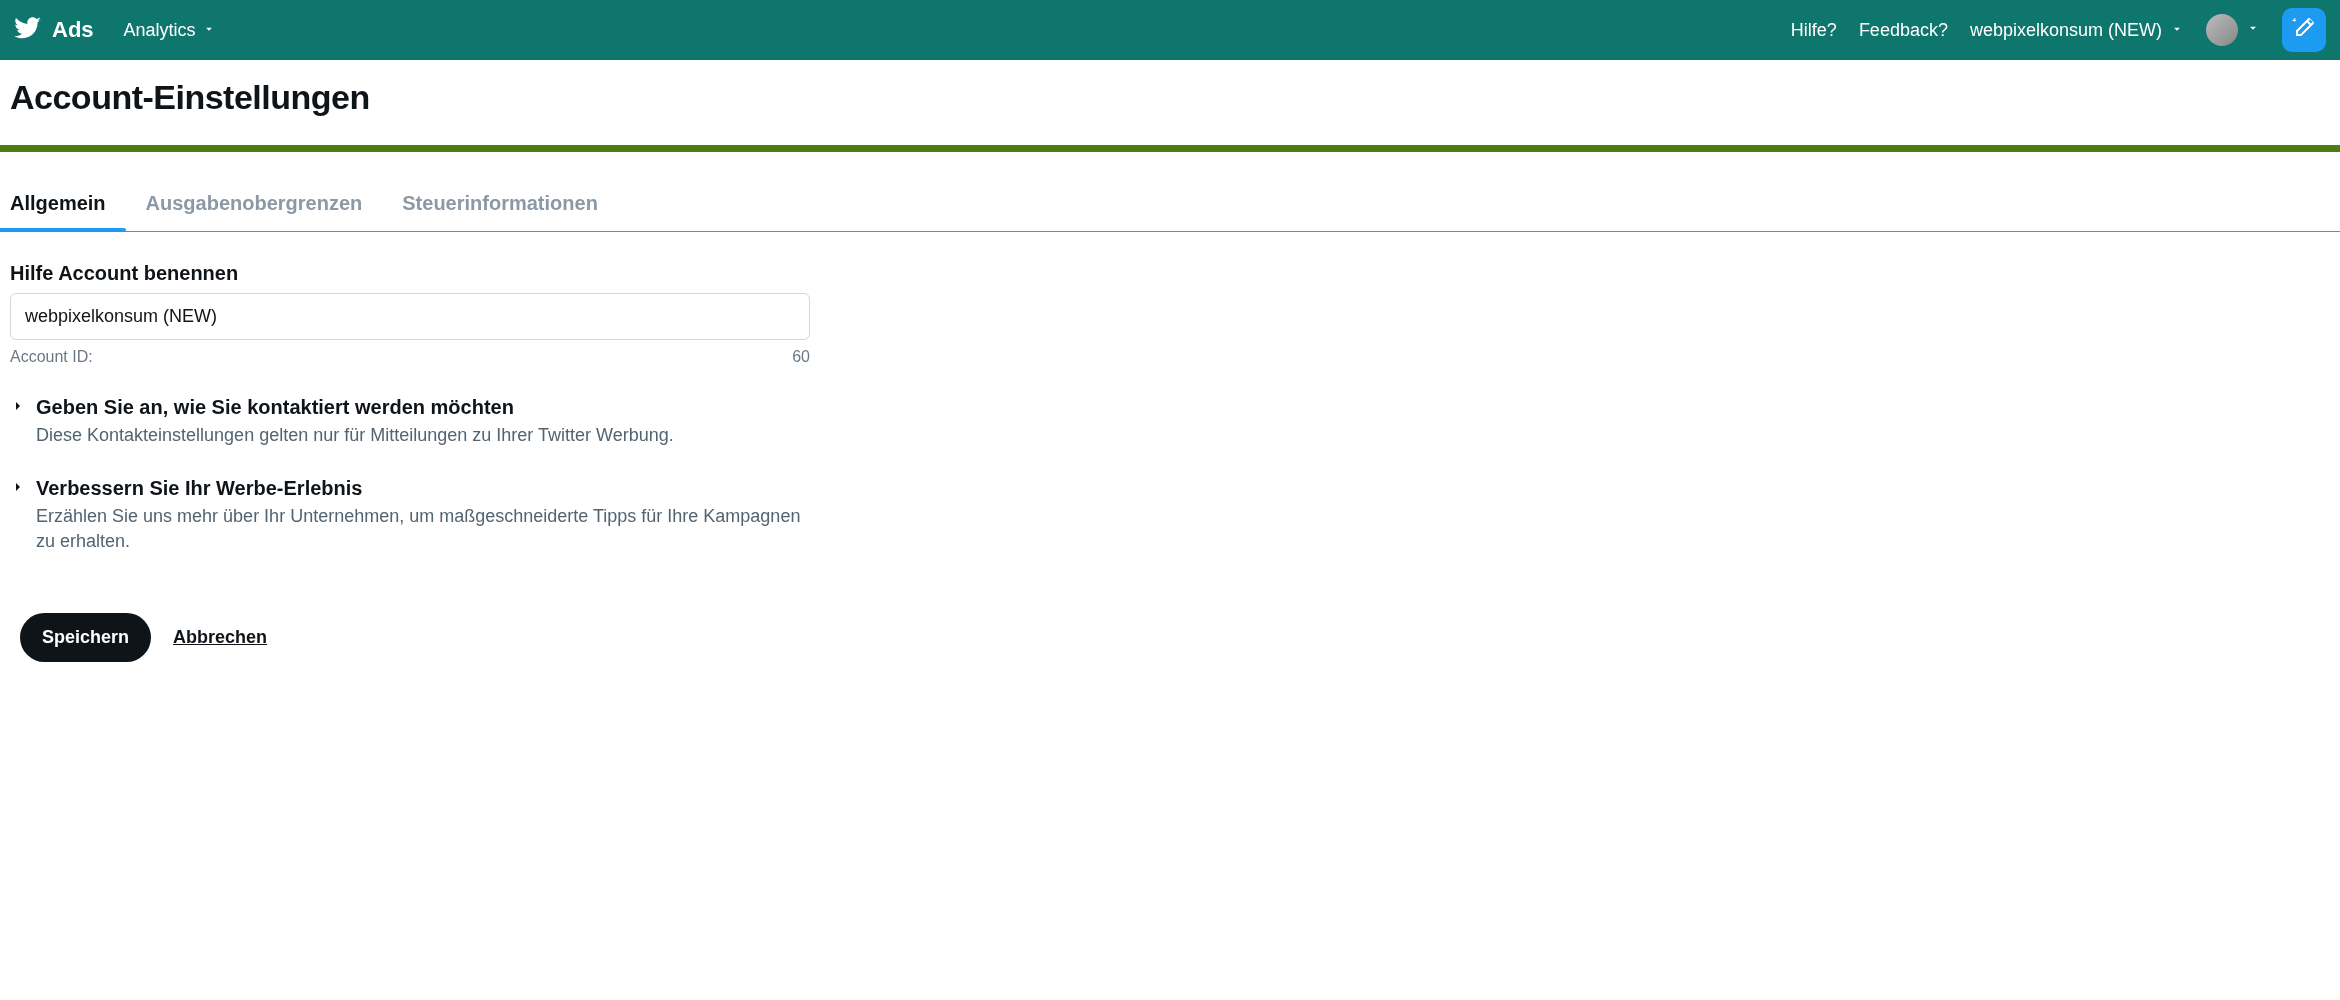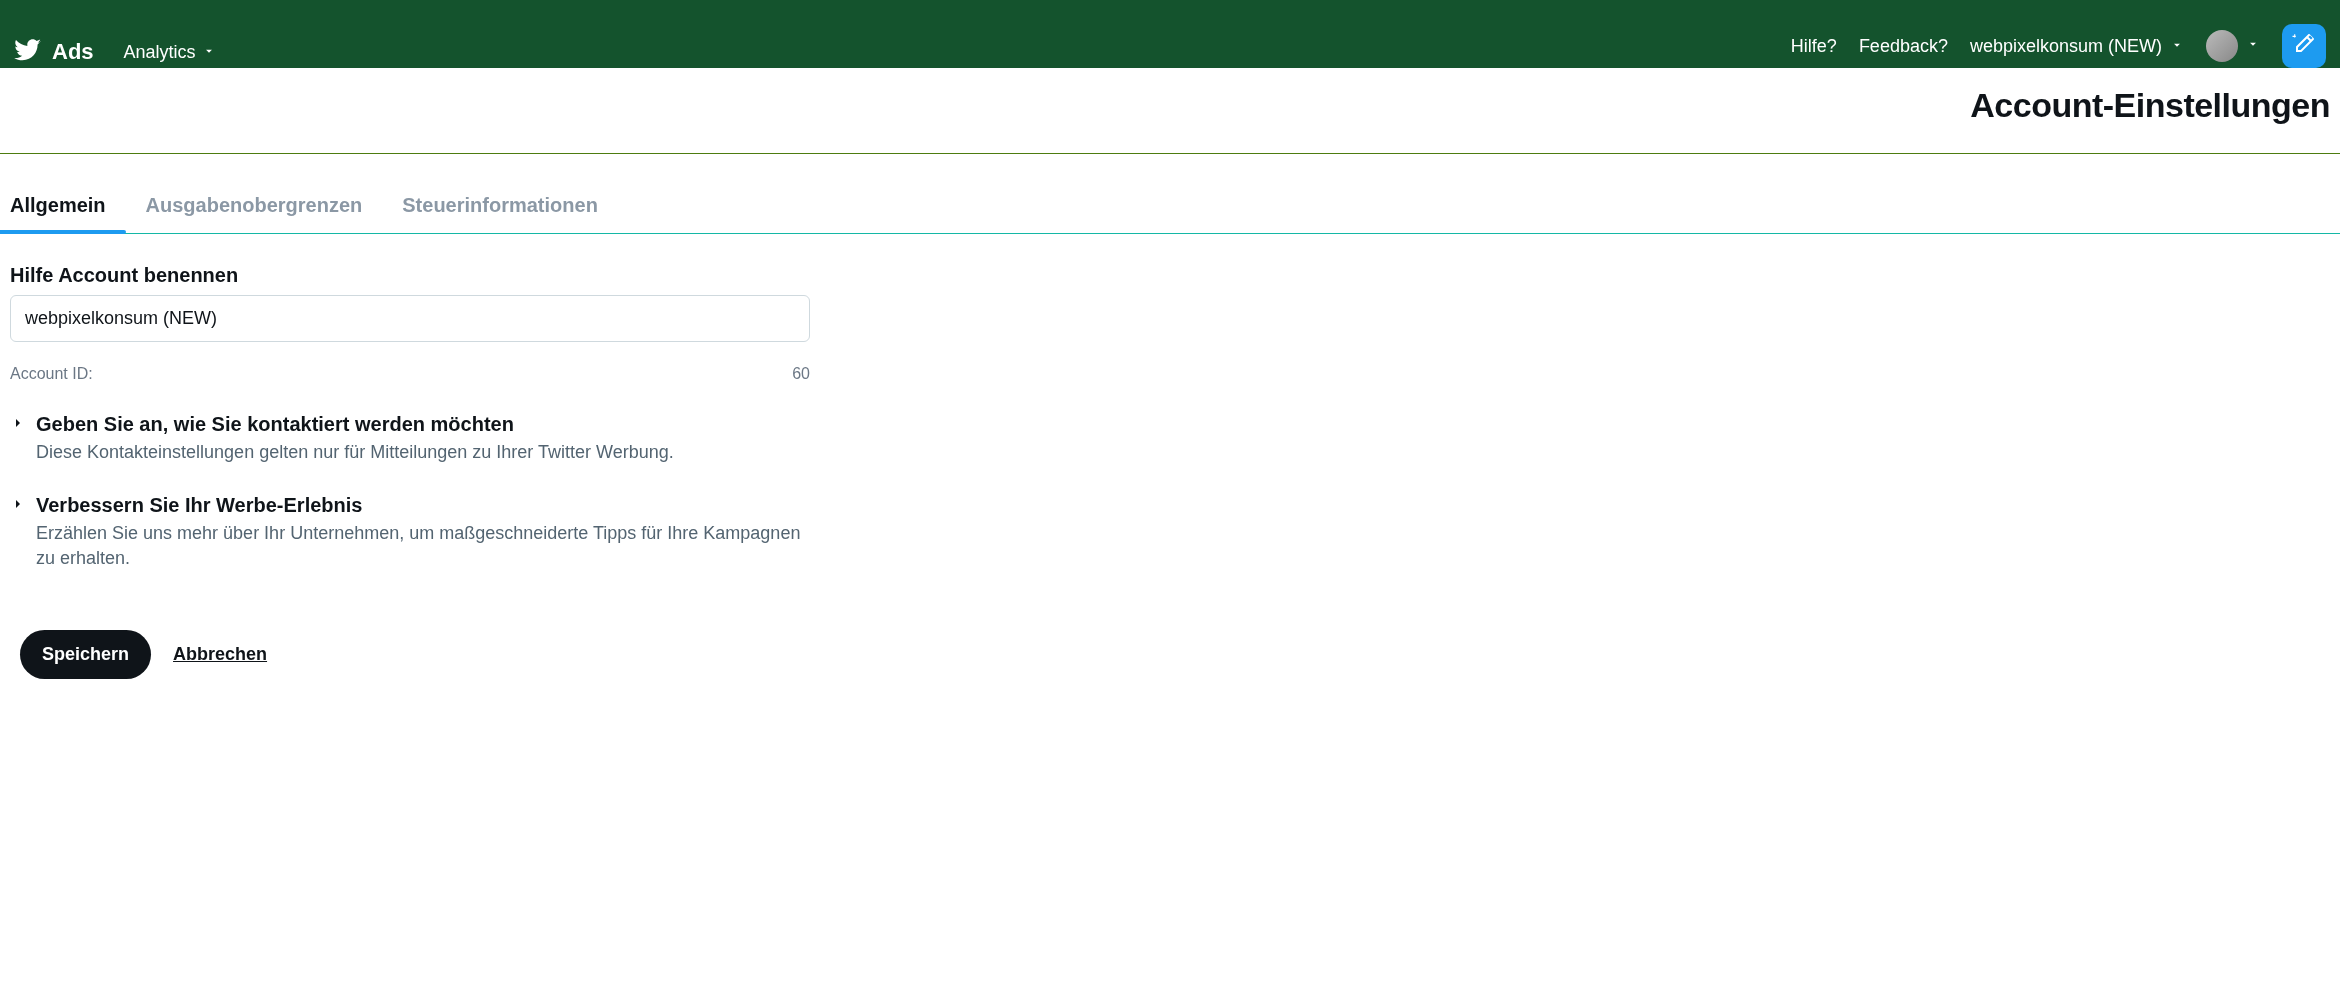--- a/index.html
+++ b/index.html
@@ -1,47 +1,47 @@
 <!DOCTYPE html>
 <html><head>
 <meta charset="utf-8">
 <style>
   * { box-sizing: border-box; margin: 0; padding: 0; }
   body { font-family: -apple-system, BlinkMacSystemFont, "Segoe UI", Helvetica, Arial, sans-serif; background:#fff; color:#0f1419; }
 
-  .topbar { background:#14532d; height:68px; display:flex; align-items:flex-end; padding:0 14px; justify-content:space-between; }
+  .topbar { background:#0f766e; height:60px; display:flex; align-items:center; padding:0 14px; justify-content:space-between; }
   .topbar-left { display:flex; align-items:center; gap:14px; }
   .logo-group { display:flex; align-items:center; gap:10px; color:#fff; }
   .logo-group svg { width:28px; height:28px; fill:#fff; }
   .ads-label { color:#fff; font-size:22px; font-weight:800; }
   .analytics { display:flex; align-items:center; gap:6px; color:#fff; font-size:18px; font-weight:400; cursor:pointer; margin-left:16px; }
 
   .topbar-right { display:flex; align-items:center; gap:22px; }
   .nav-link { color:#fff; font-size:18px; cursor:pointer; }
   .account-selector { display:flex; align-items:center; gap:8px; color:#fff; font-size:18px; cursor:pointer; }
   .avatar { width:32px; height:32px; border-radius:50%; background:linear-gradient(135deg,#bbb 0%,#888 100%); display:inline-block; }
   .avatar-wrapper { display:flex; align-items:center; gap:8px; cursor:pointer; }
   .compose-btn { width:44px; height:44px; border-radius:10px; background:#1d9bf0; display:flex; align-items:center; justify-content:center; cursor:pointer; }
   .compose-btn svg { width:24px; height:24px; fill:#fff; }
 
   .chevron-down { display:inline-block; }
   .chevron-down svg { width:14px; height:14px; fill:#fff; }
 
-  .page-header { padding:18px 10px 28px; border-bottom:1px solid #4d7c0f;text-align:right; }
+  .page-header { padding:18px 10px 28px; border-bottom:7px solid #4d7c0f; }
   .page-header h1 { font-size:34px; font-weight:900; letter-spacing:-0.5px; }
 
   .tabs { display:flex; gap:40px; padding:40px 10px 0; border-bottom:1px solid #14b8a6; }
   .tab { font-size:20px; font-weight:800; color:#8b98a5; padding-bottom:16px; cursor:pointer; position:relative; }
   .tab.active { color:#0f1419; }
   .tab.active::after { content:""; position:absolute; left:-20px; right:-20px; bottom:-1px; height:4px; background:#1d9bf0; border-radius:2px; }
 
   .content { padding:30px 10px 20px; max-width:820px; }
   .field-label { font-size:20px; font-weight:700; margin-bottom:8px; display:block; }
   .text-input { width:100%; max-width:804px; padding:12px 14px; font-size:18px; border:1px solid #cfd9de; border-radius:6px; background:#fff; color:#0f1419; }
-  .hint-row { display:flex; justify-content:space-between; max-width:804px; margin-top:23px; color:#6b7785; font-size:16px; }
+  .hint-row { display:flex; justify-content:space-between; max-width:804px; margin-top:8px; color:#6b7785; font-size:16px; }
 
   .expander { margin-top:30px; max-width:804px; }
   .expander-head { display:flex; align-items:center; gap:10px; cursor:pointer; }
   .expander-head .chev svg { width:16px; height:16px; fill:#0f1419; }
   .expander-title { font-size:20px; font-weight:800; }
   .expander-desc { font-size:18px; color:#536471; margin-top:4px; margin-left:26px; line-height:1.35; }
 
   .actions { display:flex; align-items:center; gap:22px; margin-top:40px; padding-left:20px; }
   .btn-primary { background:#0f1419; color:#fff; border:none; border-radius:9999px; font-size:18px; font-weight:800; padding:14px 22px; cursor:pointer; }
   .btn-link { background:none; border:none; font-size:18px; font-weight:800; color:#0f1419; text-decoration:underline; cursor:pointer; }

